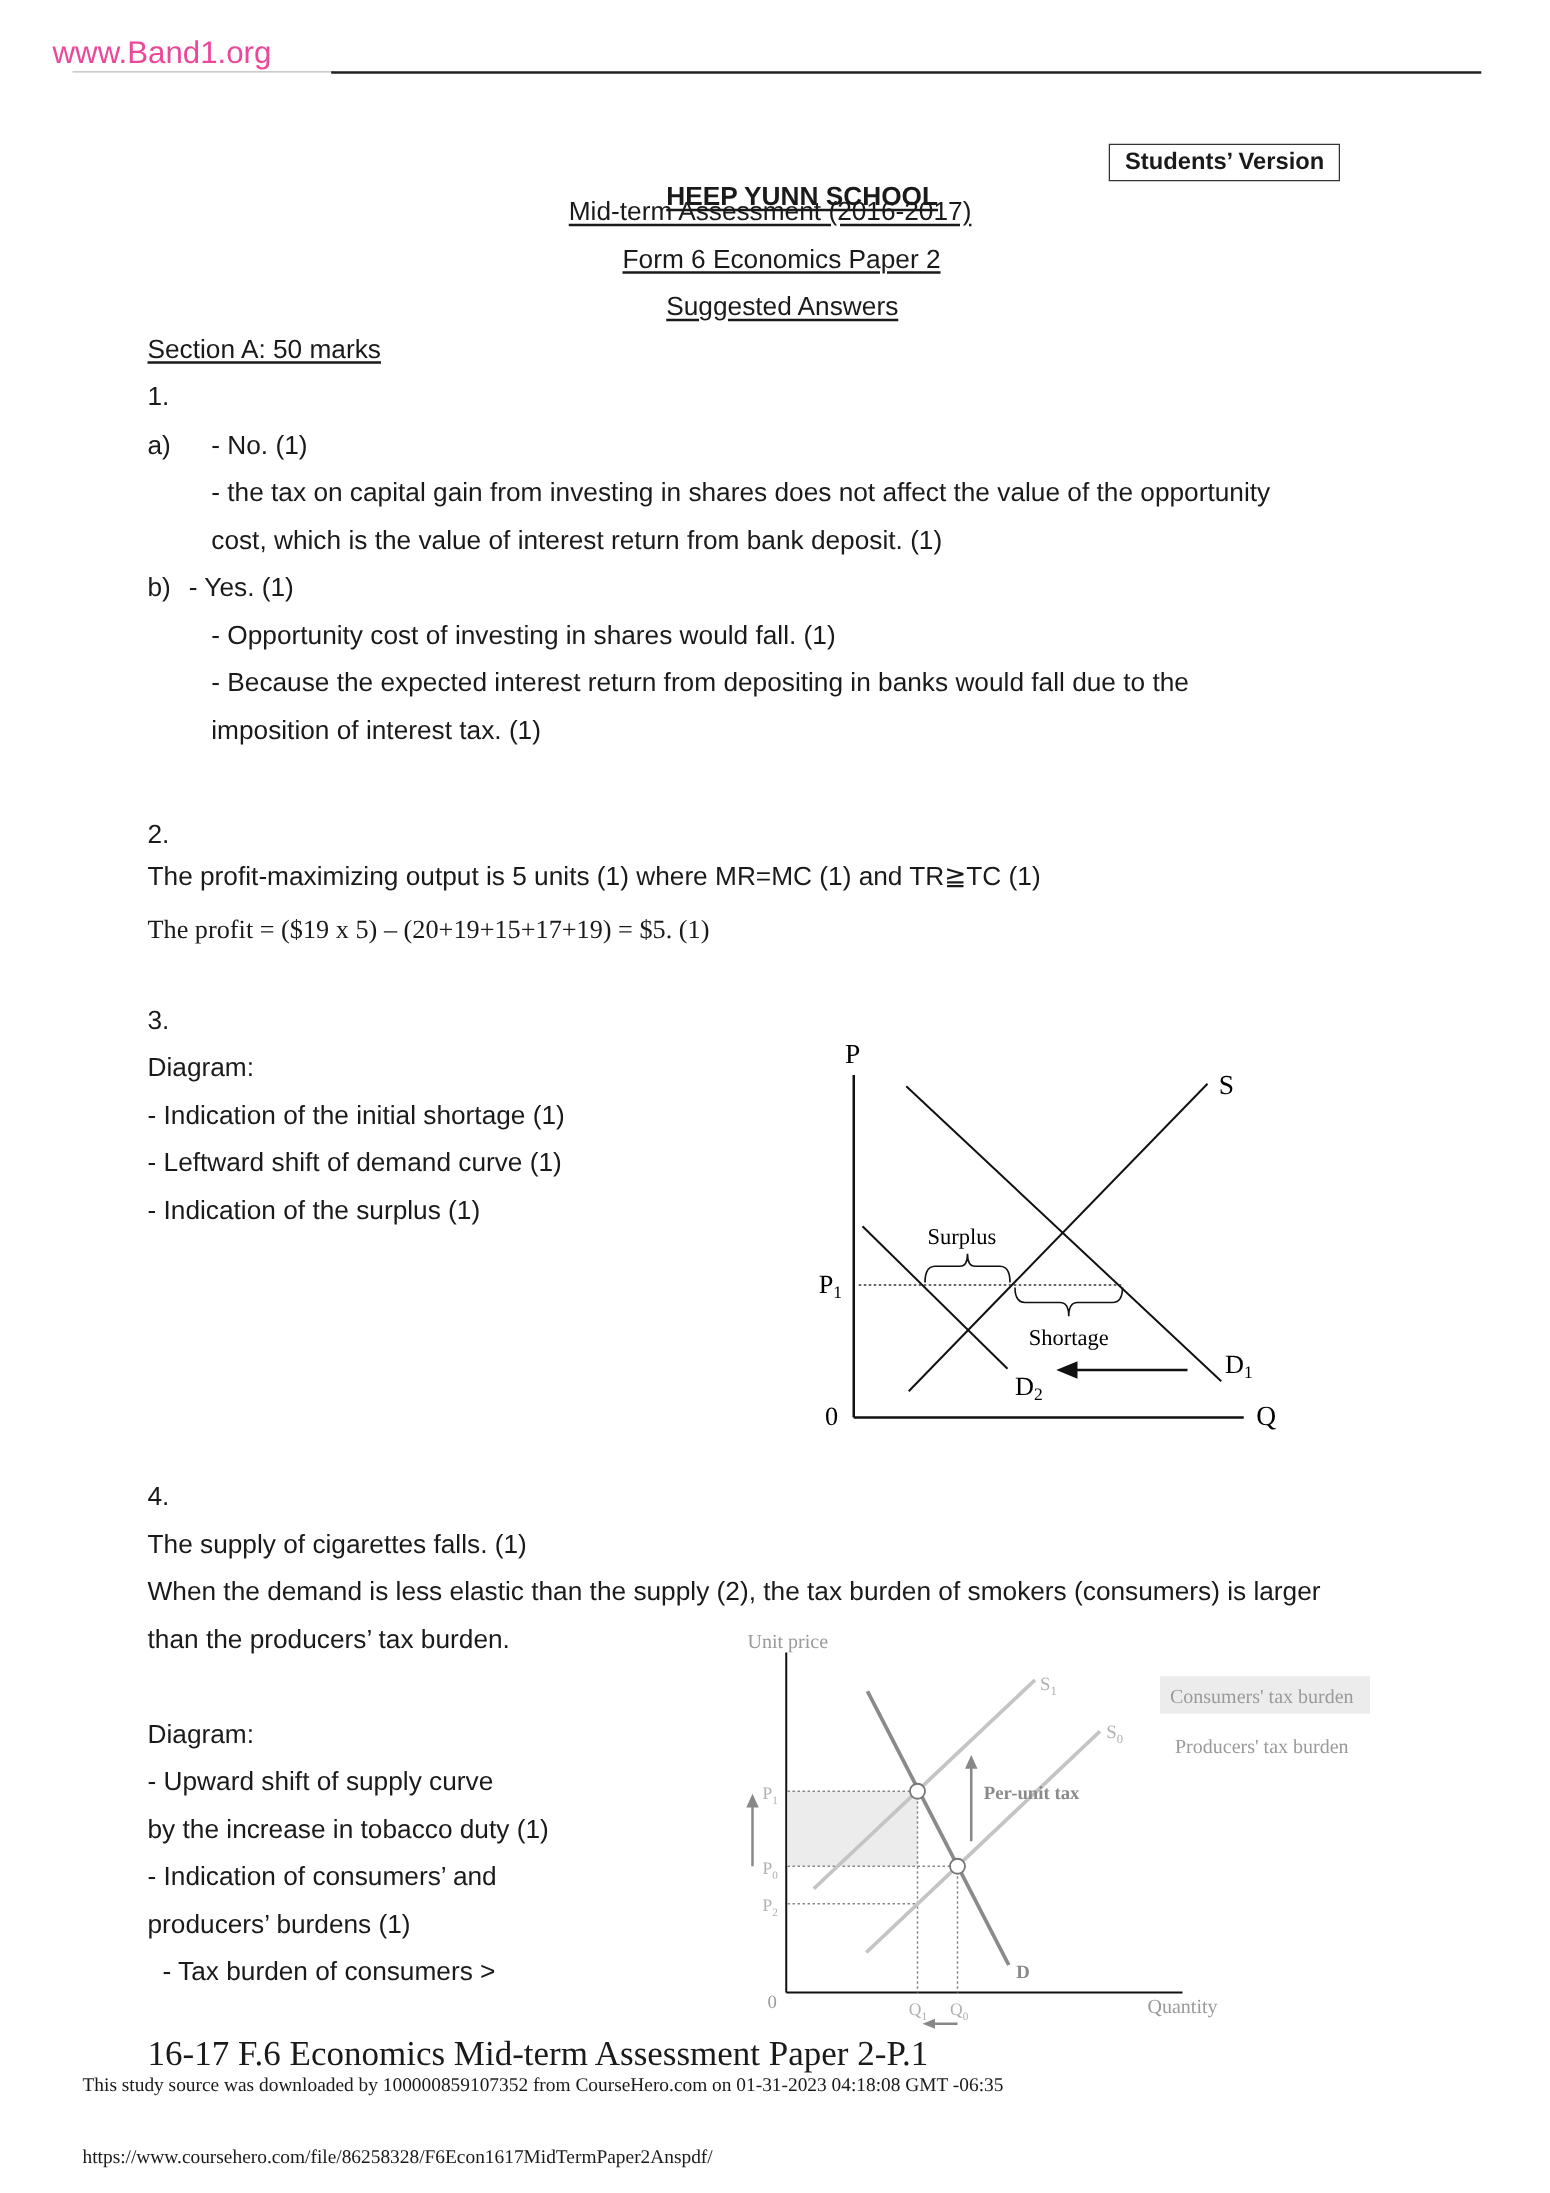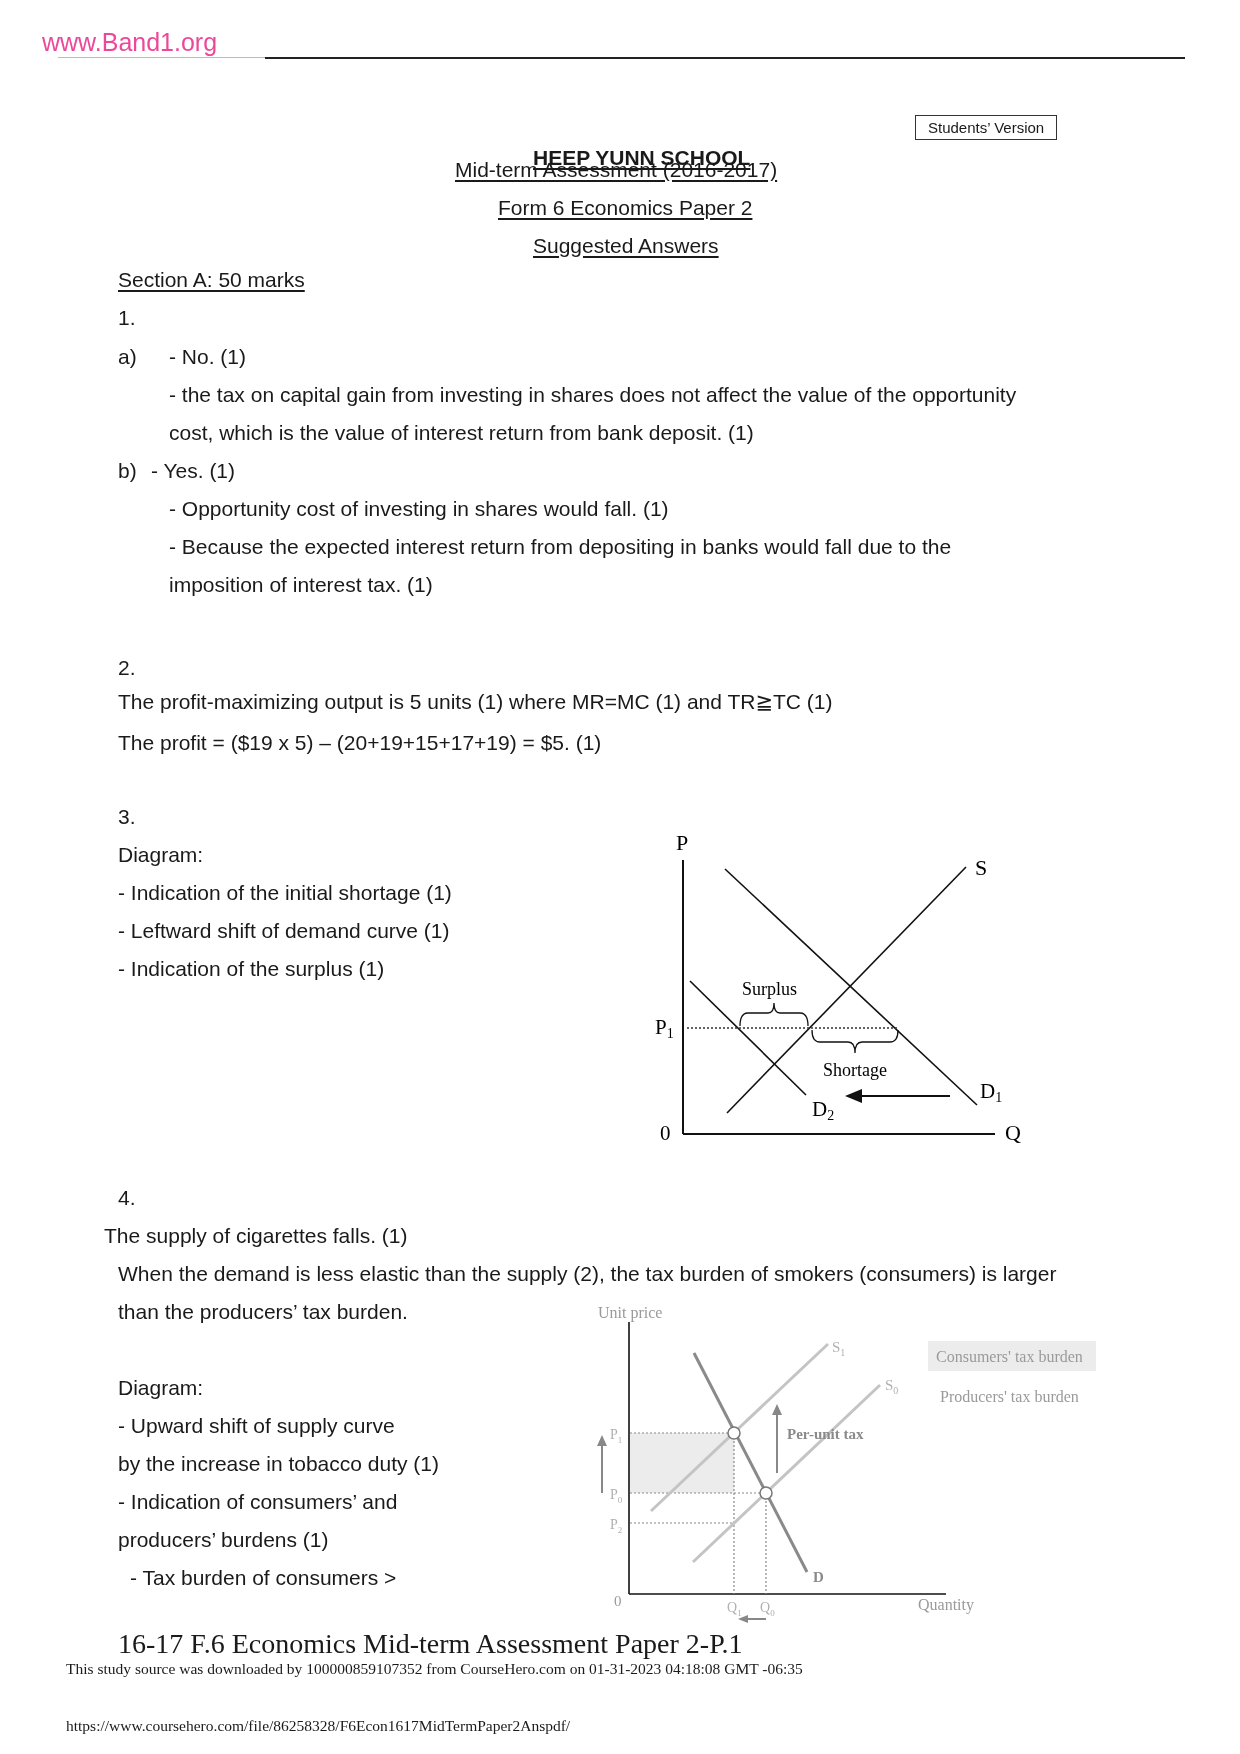--- a/index.html
+++ b/index.html
@@ -5,21 +5,21 @@
   html, body { margin:0; padding:0; background:#fff; }
   body { width:1240px; height:1754px; position:relative; overflow:hidden;
          font-family:"Liberation Sans", sans-serif; color:#1a1a1a; }
   .abs { position:absolute; white-space:nowrap; }
   .t { font-size:21px; line-height:24px; }
   .u { text-decoration:underline; text-underline-offset:3px; }
   .serif { font-family:"Liberation Serif", serif; }
   .hdr-site { left:42px; top:28px; font-size:25px; color:#ec4899; }
   .hdr-line-a { position:absolute; left:58px; top:57px; width:210px; height:1px; background:#bbb; }
   .hdr-line-b { position:absolute; left:265px; top:57px; width:920px; height:2px; background:#222; }
-  .badge { left:887px; top:115px; border:1.5px solid #333; padding:3px 12px; font-weight:normal; font-size:15px;margin-left:28px; }
+  .badge { left:887px; top:115px; border:1.5px solid #333; padding:3px 12px; font-weight:bold; font-size:19px; }
   .title-bold { font-weight:bold;margin-top:26px; }
   svg text { font-family:"Liberation Serif", serif; }
   .gray-text { font-family:"Liberation Sans", sans-serif; }
 </style>
 </head>
 <body>
 
 <div class="abs hdr-site">www.Band1.org</div>
 <div class="hdr-line-a"></div>
 <div class="hdr-line-b"></div>
@@ -38,21 +38,21 @@
 <div class="abs t" style="left:169px;top:383px;">- the tax on capital gain from investing in shares does not affect the value of the opportunity</div>
 <div class="abs t" style="left:169px;top:421px;">cost, which is the value of interest return from bank deposit. (1)</div>
 <div class="abs t" style="left:118px;top:459px;">b)</div>
 <div class="abs t" style="left:151px;top:459px;">- Yes. (1)</div>
 <div class="abs t" style="left:169px;top:497px;">- Opportunity cost of investing in shares would fall. (1)</div>
 <div class="abs t" style="left:169px;top:535px;">- Because the expected interest return from depositing in banks would fall due to the</div>
 <div class="abs t" style="left:169px;top:573px;">imposition of interest tax. (1)</div>
 
 <div class="abs t" style="left:118px;top:656px;">2.</div>
 <div class="abs t" style="left:118px;top:690px;">The profit-maximizing output is 5 units (1) where MR=MC (1) and TR≧TC (1)</div>
-<div class="abs t" style="left:118px;top:731px;">The profit = ($19 x 5) – (20+19+15+17+19) = $5. (1)</div>
+<div class="abs t" style="left:118px;top:731px;font-family:Liberation Serif, serif;">The profit = ($19 x 5) – (20+19+15+17+19) = $5. (1)</div>
 
 <div class="abs t" style="left:118px;top:805px;">3.</div>
 <div class="abs t" style="left:118px;top:843px;">Diagram:</div>
 <div class="abs t" style="left:118px;top:881px;">- Indication of the initial shortage (1)</div>
 <div class="abs t" style="left:118px;top:919px;">- Leftward shift of demand curve (1)</div>
 <div class="abs t" style="left:118px;top:957px;">- Indication of the surplus (1)</div>
 
 <svg class="abs" style="left:640px;top:820px;" width="400" height="330">
   <line x1="43" y1="40" x2="43" y2="314" stroke="#111" stroke-width="2"></line>
   <line x1="43" y1="314" x2="355" y2="314" stroke="#111" stroke-width="2"></line>
@@ -76,21 +76,21 @@
   <text x="15" y="214" font-size="21">P<tspan font-size="14" dy="4">1</tspan></text>
 
   <path d="M100,206 Q100,193 108,193 L128,193 Q134,193 134,183 Q134,193 140,193 L160,193 Q168,193 168,206" fill="none" stroke="#111" stroke-width="1.3"></path>
   <text x="102" y="175" font-size="18">Surplus</text>
 
   <path d="M172,210 Q172,222 180,222 L208,222 Q215,222 215,233 Q215,222 222,222 L250,222 Q258,222 258,210" fill="none" stroke="#111" stroke-width="1.3"></path>
   <text x="183" y="256" font-size="18">Shortage</text>
 </svg>
 
 <div class="abs t" style="left:118px;top:1186px;">4.</div>
-<div class="abs t" style="left:104px;top:1224px;">The supply of cigarettes falls. (1)</div>
+<div class="abs t" style="left:118px;top:1224px;">The supply of cigarettes falls. (1)</div>
 <div class="abs t" style="left:118px;top:1262px;">When the demand is less elastic than the supply (2), the tax burden of smokers (consumers) is larger</div>
 <div class="abs t" style="left:118px;top:1300px;">than the producers’ tax burden.</div>
 <div class="abs t" style="left:118px;top:1376px;">Diagram:</div>
 <div class="abs t" style="left:118px;top:1414px;">- Upward shift of supply curve</div>
 <div class="abs t" style="left:118px;top:1452px;">by the increase in tobacco duty (1)</div>
 <div class="abs t" style="left:118px;top:1490px;">- Indication of consumers’ and</div>
 <div class="abs t" style="left:118px;top:1528px;">producers’ burdens (1)</div>
 <div class="abs t" style="left:130px;top:1566px;">- Tax burden of consumers &gt;</div>
 
 <svg class="abs" style="left:580px;top:1300px;" width="560" height="340">

